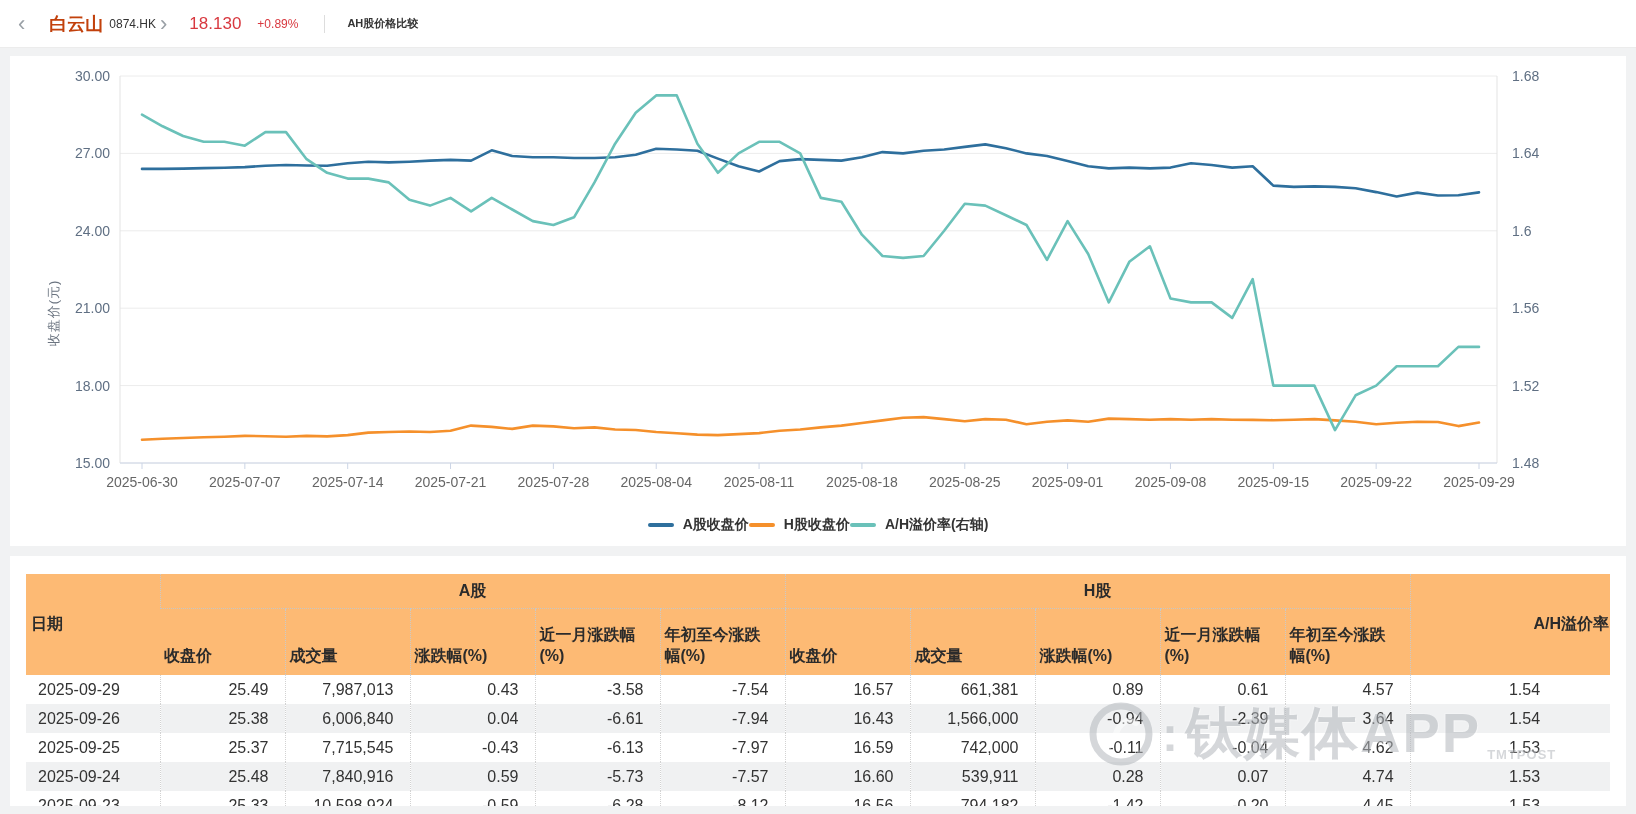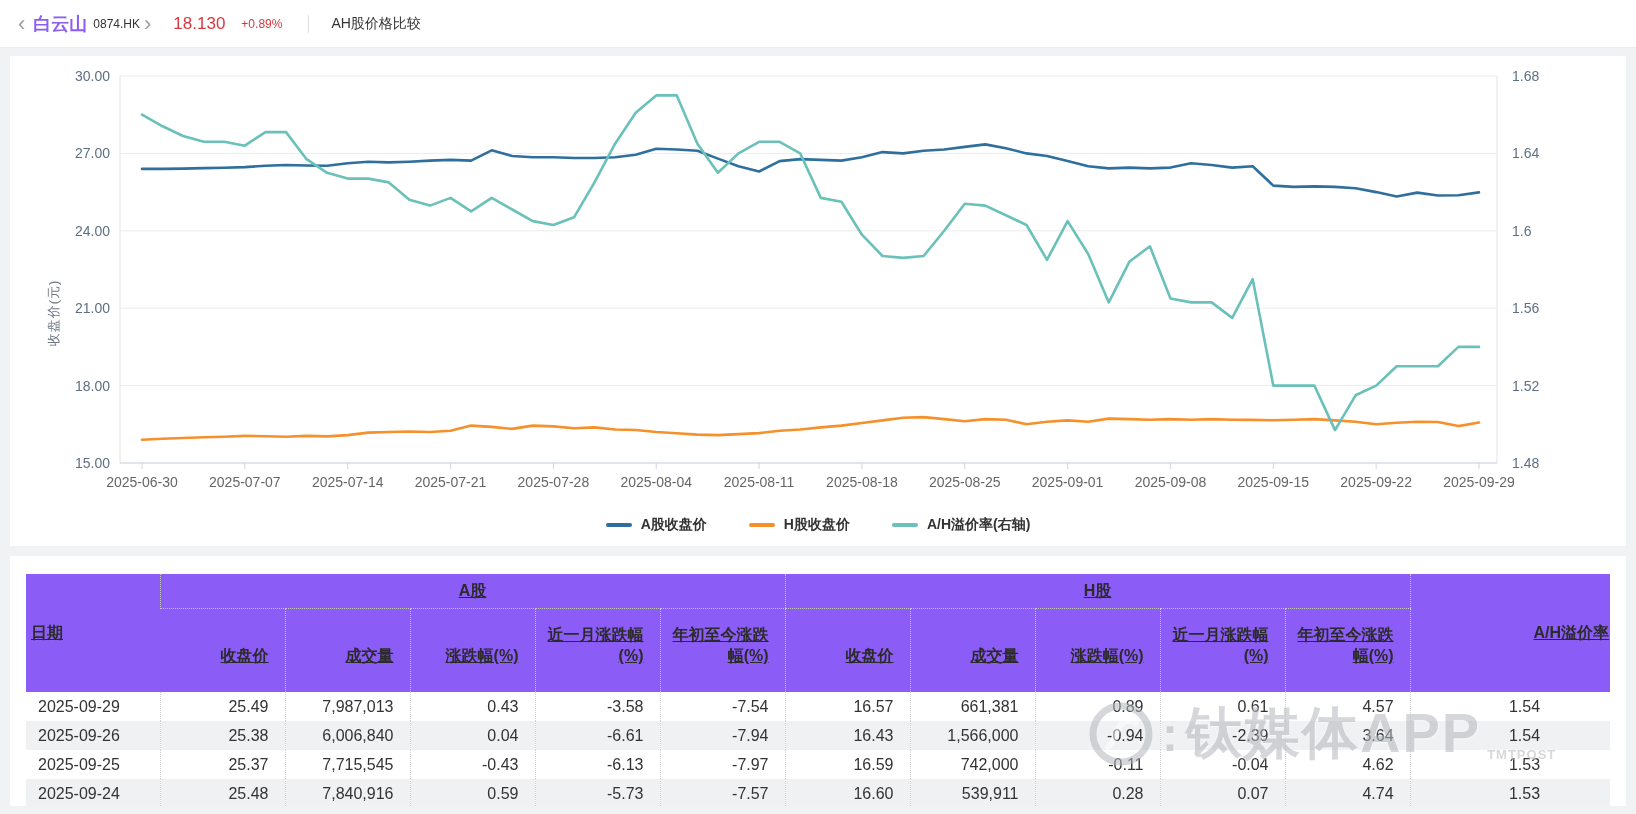--- a/index.html
+++ b/index.html
@@ -8,57 +8,57 @@
     background:#f1f2f3;
     font-family:"Liberation Sans","DejaVu Sans",sans-serif;
     color:#333;
   }
   
   .titlebar{
     height:48px;background:#fff;border-bottom:1px solid #ececec;
     display:flex;align-items:center;padding:0 14px;box-sizing:border-box;
   }
   .chev{color:#9aa0a6;font-size:22px;line-height:1;padding:0 4px;cursor:pointer;}
-  .stock-name{font-size:18px;font-weight:bold;color:#8b5cf6;margin-left:4px;}
+  .stock-name{font-size:18px;font-weight:bold;color:#c2410c;margin-left:20px;}
   .stock-code{font-size:12px;color:#333;margin-left:6px;}
   .price{font-size:17px;color:#d8383f;margin-left:18px;}
   .change{font-size:12px;color:#d8383f;margin-left:16px;}
   .vdiv{width:1px;height:18px;background:#ddd;margin:0 22px 0 26px;}
-  .page-title{font-size:14px;color:#333;}
+  .page-title{font-size:11px;color:#333;font-weight:bold;}
   
   .chart-card{
     position:relative;margin:8px 10px 0 10px;height:490px;background:#fff;
   }
   .y-axis-title{
     position:absolute;left:-26px;top:248px;width:140px;text-align:center;
     transform:rotate(-90deg);transform-origin:center;
     font-size:13px;color:#6b7480;letter-spacing:1px;
   }
   svg text{font-family:"Liberation Sans","DejaVu Sans",sans-serif;}
   .legend{
     position:absolute;left:0;right:0;bottom:12px;
-    display:flex;justify-content:center;gap:42px;align-items:center;
+    display:flex;justify-content:center;align-items:center;
   }
   .legend-item{display:flex;align-items:center;cursor:pointer;}
   .legend-swatch{width:26px;height:4px;border-radius:2px;background:#999;}
   .legend-label{margin-left:9px;font-size:14px;font-weight:700;color:#333;}
   
   .table-card{
     position:relative;margin:10px 10px 0 10px;height:250px;background:#fff;
     padding:18px 16px 0 16px;box-sizing:border-box;overflow:hidden;
   }
   table.ah{
     width:1584px;border-collapse:collapse;table-layout:fixed;
     font-size:16px;color:#333;
   }
   table.ah thead th{
-    background:#8b5cf6;font-weight:700;color:#2b2b2b;text-decoration:underline;
+    background:#fdba74;font-weight:700;color:#2b2b2b;
   }
   th.group{height:32px;text-align:center;border-bottom:1px dotted #c6c6c6;}
-  th.sub{height:58px;text-align:right;vertical-align:bottom;padding:0 16px 25px 4px;line-height:1.35;}
+  th.sub{height:58px;text-align:left;vertical-align:bottom;padding:0 16px 8px 4px;line-height:1.35;}
   th.date-h{text-align:left;padding-left:5px;vertical-align:middle;font-weight:700;}
   th.premium-h{text-align:right;vertical-align:middle;white-space:nowrap;}
   table.ah th{border-left:1px dotted #c9c9c9;}
   table.ah th:first-child{border-left:none;}
   table.ah td{
     height:29px;padding:0 16px 0 4px;text-align:right;
     border-left:1px dotted #d2d2d2;overflow:hidden;white-space:nowrap;
   }
   table.ah td.col-date{text-align:left;padding-left:12px;border-left:none;}
   table.ah td.col-premium{padding-right:70px;}

